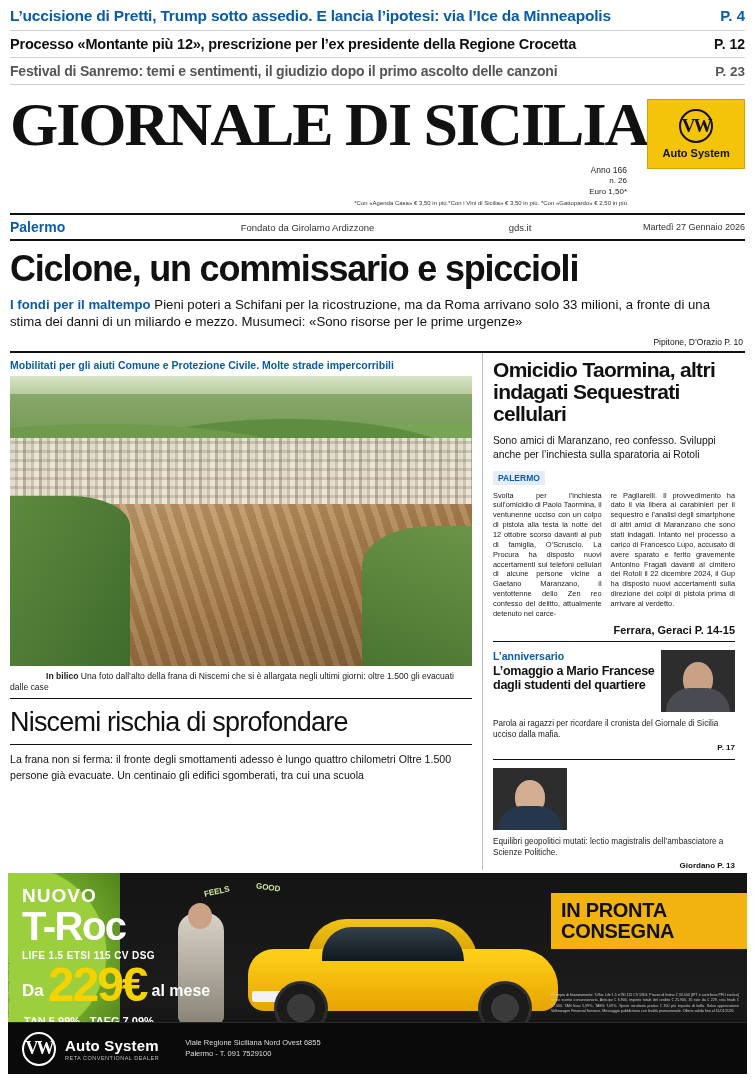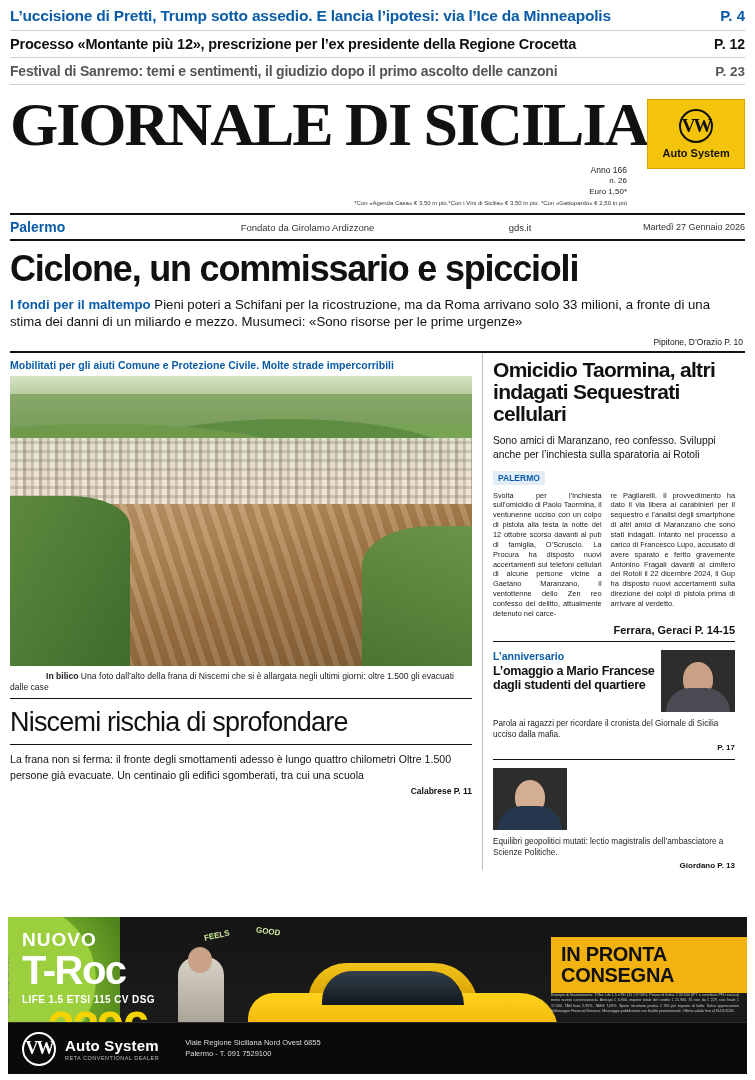--- a/index.html
+++ b/index.html
@@ -196,21 +196,21 @@
       width: 30px; height: 34px; border-radius: 50% 50% 45% 45%; background: #c9a184; }
   .portrait .body { position: absolute; left: 50%; bottom: 0; transform: translateX(-50%);
       width: 64px; height: 24px; border-radius: 30px 30px 0 0; background: #4a4a52; }
   .portrait.p2 .face { background: #d4ae92; }
   .portrait.p2 .body { background: #26374d; }
   .hr-thin { border-top: 1px solid #111; margin-top: 7px; }
 
   
   .bottom-ad {
     position: absolute; left: 8px; right: 8px; bottom: 6px;
-    height: 157px;
+    height: 201px;
     background: linear-gradient(180deg,#141414 0%, #1b1b1b 60%, #0d0d0d 100%);
     overflow: hidden;
   }
   .ad-green-l { position:absolute; left:0; top:0; bottom:0; width:112px;
      background: radial-gradient(circle at 10% 40%, #9ccf3e 0 55%, #6aa227 56%, #3e6d15 100%); }
   .ad-left { position: absolute; left: 14px; top: 12px; color: #fff; }
   .ad-nuovo { font-size: 19px; font-weight: bold; letter-spacing: 1px; }
   .ad-model { font-size: 40px; font-weight: bold; letter-spacing: -1.5px; line-height: .95; color: #fff; }
   .ad-trim { font-size: 10px; font-weight: bold; margin-top: 5px; letter-spacing: .4px; }
   .ad-price-row { position: absolute; left: 14px; top: 92px; display: flex; align-items: flex-end; color: #fff; }
@@ -343,21 +343,20 @@
         <div class="green-r"></div>
       </div>
 
       <div class="caption">
         <b>In bilico</b>
         <span>Una foto dall’alto della frana di Niscemi che si è allargata negli ultimi giorni: oltre 1.500 gli evacuati dalle case</span>
       </div>
 
       <div class="sub-head">Niscemi rischia di sprofondare</div>
       <div class="sub-body">La frana non si ferma: il fronte degli smottamenti adesso è lungo quattro chilometri Oltre 1.500 persone già evacuate. Un centinaio gli edifici sgomberati, tra cui una scuola</div>
-      <div class="sub-byline">Calabrese  P. 11</div>
     </div>
 
     <div class="col-right">
       <div class="r-head">Omicidio Taormina, altri indagati Sequestrati cellulari</div>
       <div class="r-sub">Sono amici di Maranzano, reo confesso. Sviluppi anche per l’inchiesta sulla sparatoria ai Rotoli</div>
       <div class="r-tag">PALERMO</div>
       <div class="r-cols">
         <p>Svolta per l’inchiesta sull’omicidio di Paolo Taormina, il ventunenne ucciso con un colpo di pistola alla testa la notte del 12 ottobre scorso davanti al pub di famiglia, O’Scruscio. La Procura ha disposto nuovi accertamenti sui telefoni cellulari di alcune persone vicine a Gaetano Maranzano, il ventottenne dello Zen reo confesso del delitto, attualmente detenuto nel carce-</p>
         <p>re Pagliarelli. Il provvedimento ha dato il via libera ai carabinieri per il sequestro e l’analisi degli smartphone di altri amici di Maranzano che sono stati indagati. Intanto nel processo a carico di Francesco Lupo, accusato di avere sparato e ferito gravemente Antonino Fragali davanti al cimitero dei Rotoli il 22 dicembre 2024, il Gup ha disposto nuovi accertamenti sulla direzione dei colpi di pistola prima di arrivare al verdetto.</p>
       </div>

